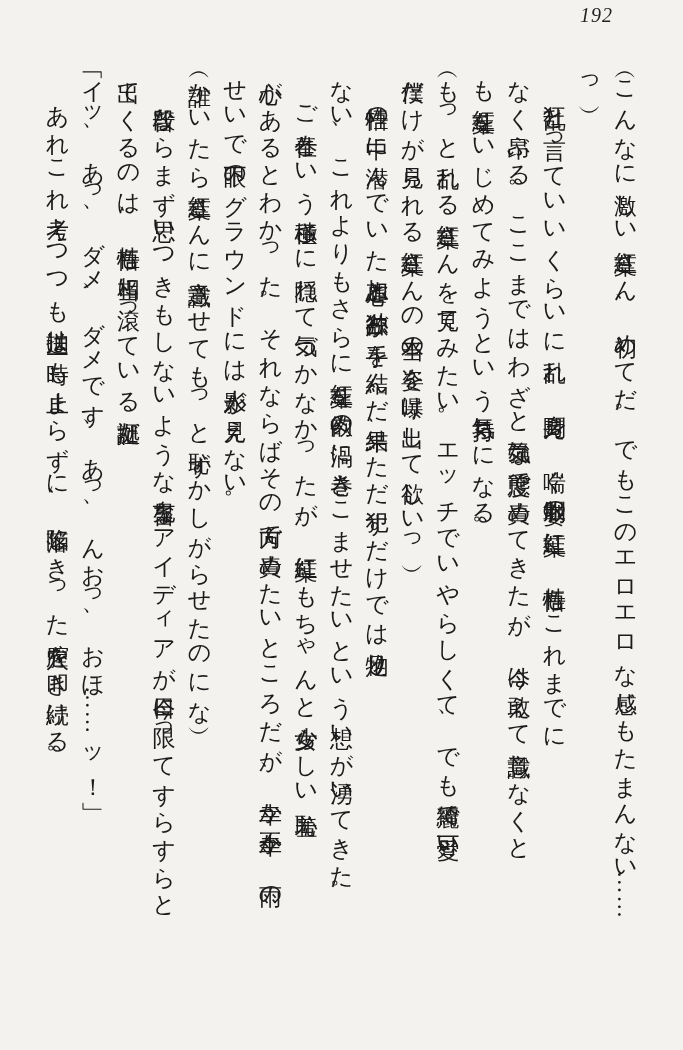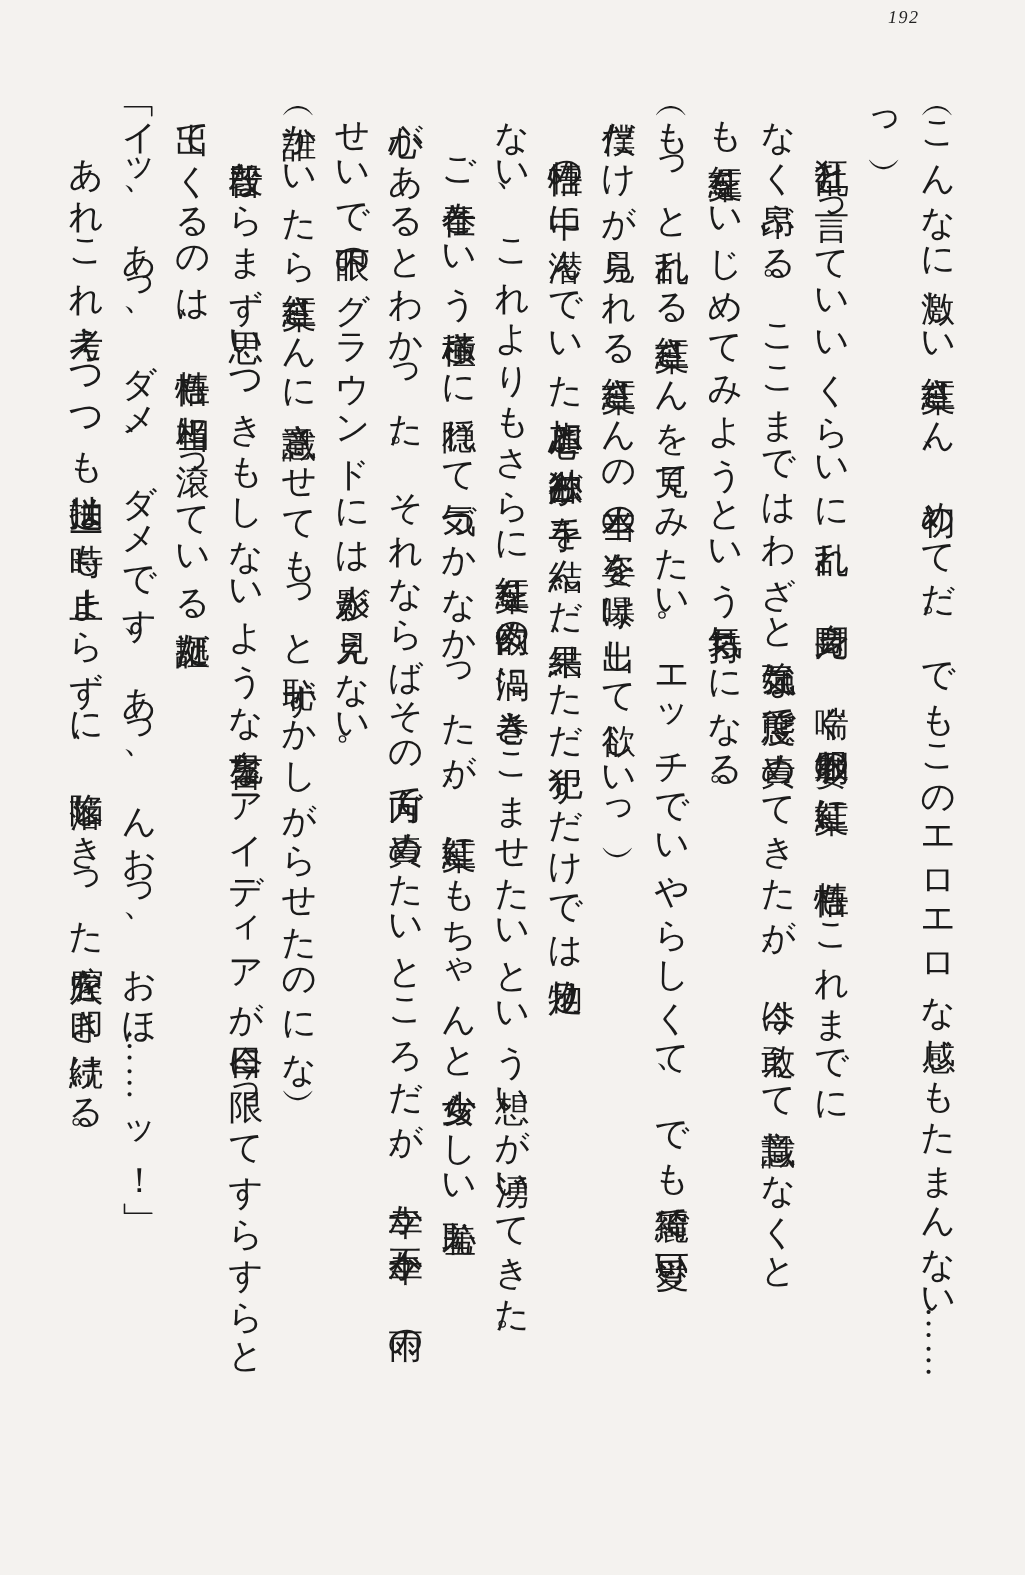--- a/index.html
+++ b/index.html
@@ -17,21 +17,21 @@
   .page {
     position: absolute;
     inset: 0;
     background: #f4f2ef;
   }
   .page-number {
     position: absolute;
     top: 4px;
     right: 70px;
     font-style: italic;
-    font-size: 12px;
+    font-size: 20px;
     color: #222222;
     letter-spacing: 1px;
     text-align: right;
   }
   .text-block {
     position: absolute;
     top: 64px;
     right: 40px;
     height: 948px;
     writing-mode: vertical-rl;

